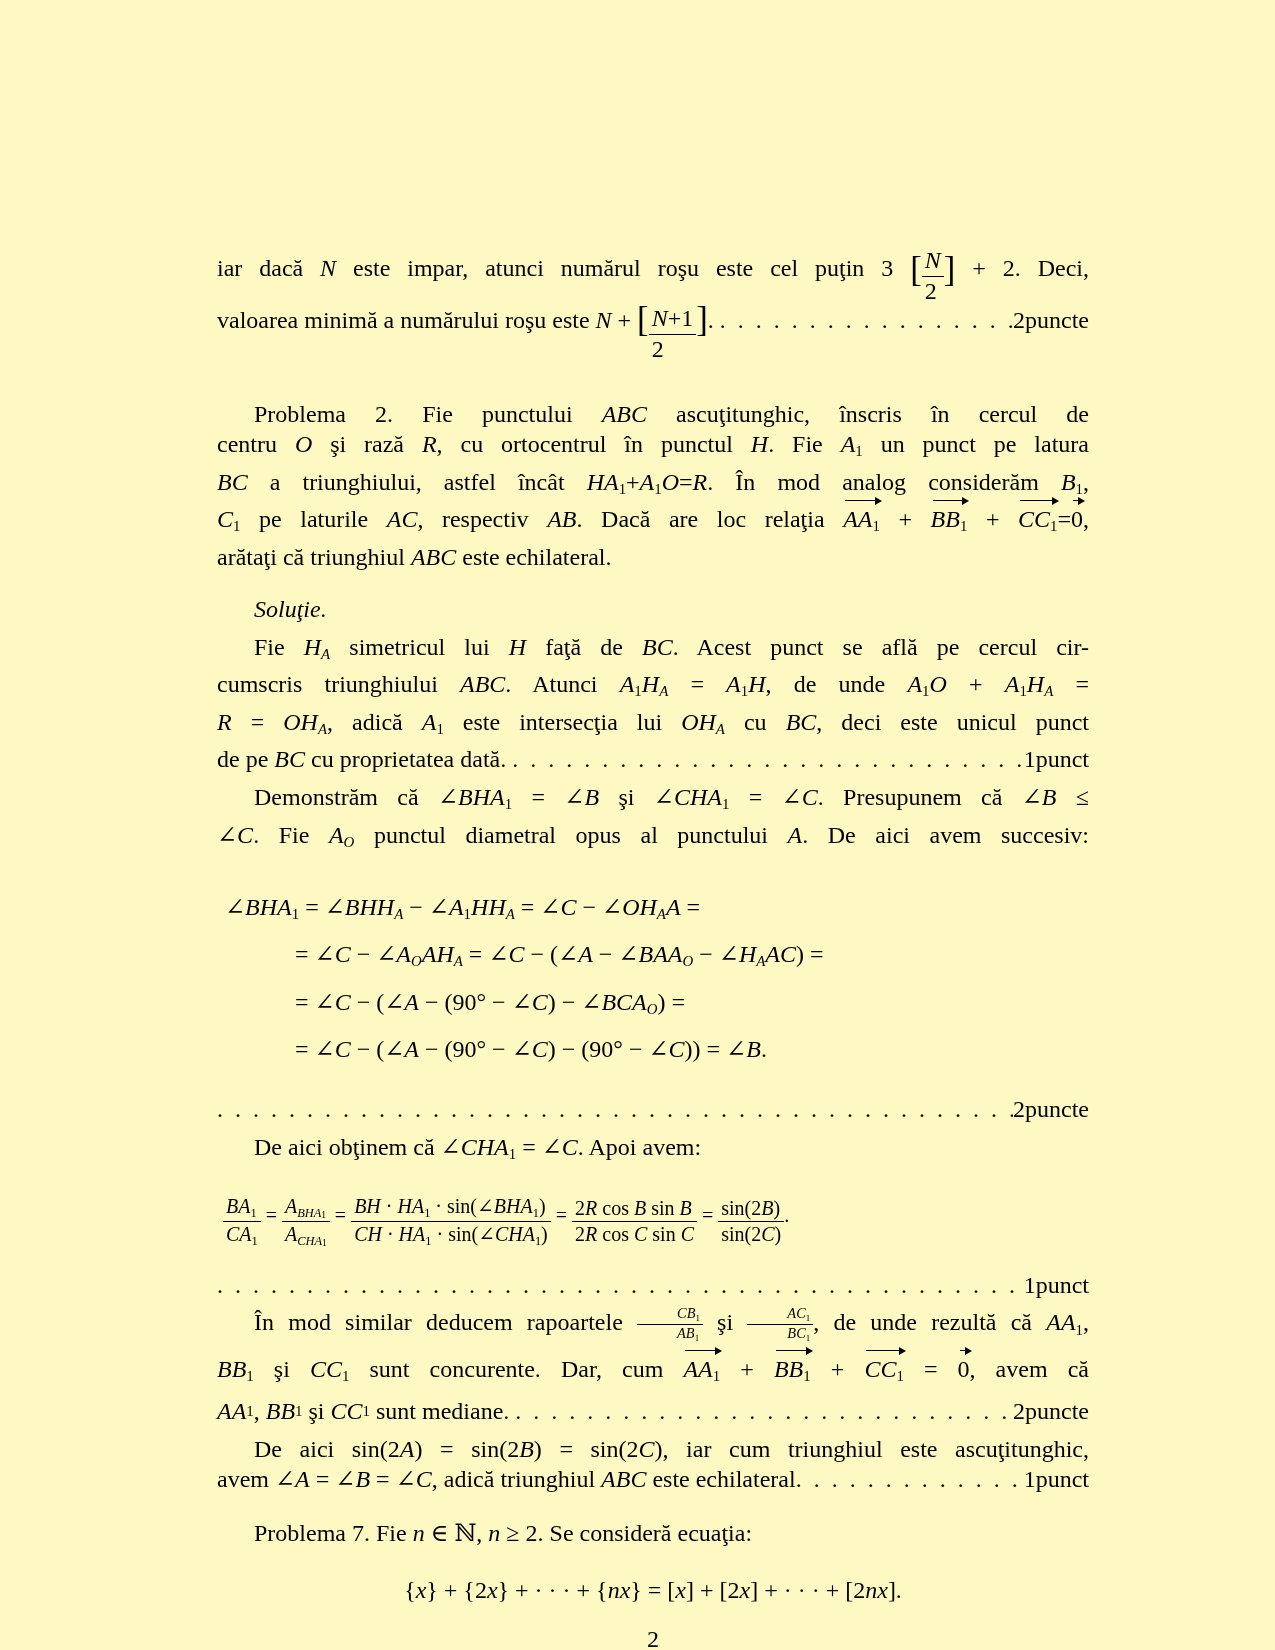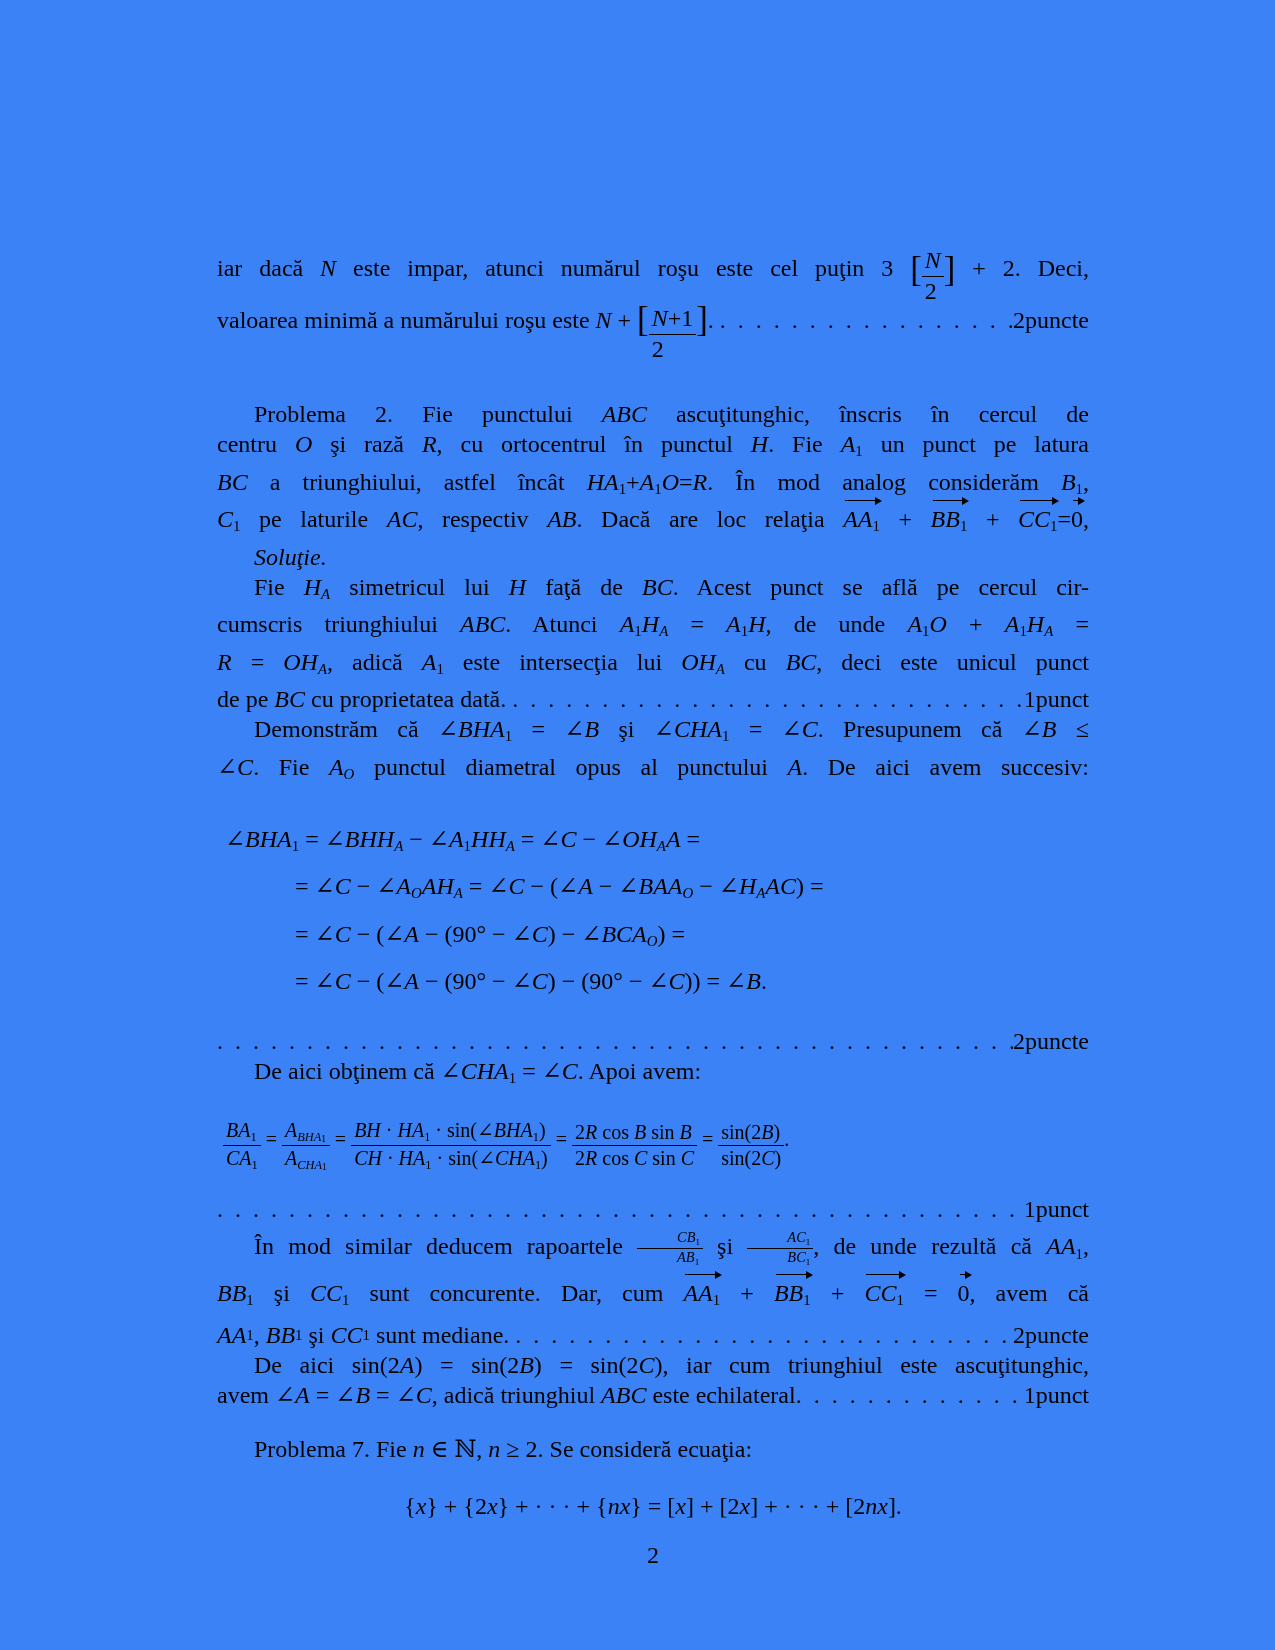--- a/index.html
+++ b/index.html
@@ -1,23 +1,23 @@
 <!DOCTYPE html>
 <html><head>
 <meta charset="utf-8">
 <style>
   html,body{margin:0;padding:0;background:#ffffff;}
-  .page{position:relative;width:1275px;height:1650px;background:#3b82f6;color:#000;
+  .page{position:relative;width:1275px;height:1650px;background:#fef9c3;color:#000;
         font-family:"Liberation Serif","DejaVu Serif","DejaVu Sans",serif;
         font-size:24px;overflow:hidden;}
   #doc{position:absolute;left:217px;top:247px;width:872px;}
   .ln{line-height:30px;text-align:justify;text-align-last:justify;text-justify:inter-word;}
   .left{text-align-last:left;}
   .center{text-align:center;text-align-last:center;}
-  .ind{text-indent:37px;}
+  .ind{text-indent:37px;margin-top:8px;}
   .flexline{display:flex;align-items:flex-start;white-space:pre;text-align:left;text-align-last:left;}
   .disp{text-align:left;text-align-last:left;line-height:40px;margin-left:8px;white-space:nowrap;}
   .disp2{margin-left:78px;}
   .dispfrac{text-align:left;text-align-last:left;line-height:66px;font-size:20px;margin-left:6px;white-space:nowrap;}
   .dispc{line-height:40px;}
   .i{font-style:italic;}
   .b{font-weight:normal;}
   .sub{font-size:0.62em;vertical-align:-0.3em;}
   .ss{font-size:0.48em;vertical-align:-0.5em;}
   .big{font-size:1.45em;vertical-align:-0.15em;}
@@ -35,21 +35,22 @@
 <body>
 
 <div class="page">
   <div id="doc">
       <div class="ln"><span class="r">iar dacă </span><span class="i">N</span><span class="r"> este impar, atunci numărul roşu este cel puţin 3 </span><span class="big">[</span><span class="frac"><span class="num"><span class="i">N</span></span><span class="den"><span class="r">2</span></span></span><span class="big">]</span><span class="r"> + 2.  Deci,</span></div>
       <div class="ln flexline"><span class="r">valoarea minimă a numărului roşu este </span><span class="i">N</span><span class="r"> + </span><span class="big">[</span><span class="frac"><span class="num"><span class="i">N</span><span class="r">+1</span></span><span class="den"><span class="r">2</span></span></span><span class="big">]</span><span class="r">. </span><span class="dots">. . . . . . . . . . . . . . . . . . . . . . . . . . . . . . . . . . . . . . . . . . . . . . . . . . . . . . . . . . . . . . . . . . . . . . . . . . . . . . . . . . . . . . . . . . . . . . . . . . . . . . . . . . . . . . . . . . . . . . . . . . . . . . . . . . . . . . . . . . . . . . . . . . . . . . . . . . . . . . . . . . . . . . . . . . . . . . . . . . . . . . . . . . . . . . . . . . . . . . . . . . . . . . . . . . . . . . . . . . . . </span><span class="b">2puncte</span></div>
       <div class="ln ind" style="margin-top: 36px;"><span class="b">Problema 2.</span><span class="r">  Fie punctului </span><span class="i">ABC</span><span class="r"> ascuţitunghic, înscris în cercul de</span></div>
       <div class="ln"><span class="r">centru </span><span class="i">O</span><span class="r"> şi rază </span><span class="i">R</span><span class="r">, cu ortocentrul în punctul </span><span class="i">H</span><span class="r">. Fie </span><span class="i">A</span><span class="sub">1</span><span class="r"> un punct pe latura</span></div>
       <div class="ln"><span class="i">BC</span><span class="r"> a triunghiului, astfel încât </span><span class="i">HA</span><span class="sub">1</span><span class="r">+</span><span class="i">A</span><span class="sub">1</span><span class="i">O</span><span class="r">=</span><span class="i">R</span><span class="r">. În mod analog considerăm </span><span class="i">B</span><span class="sub">1</span><span class="r">,</span></div>
       <div class="ln"><span class="i">C</span><span class="sub">1</span><span class="r"> pe laturile </span><span class="i">AC</span><span class="r">, respectiv </span><span class="i">AB</span><span class="r">. Dacă are loc relaţia </span><span class="vec"><span class="i">AA</span><span class="sub">1</span></span><span class="r"> + </span><span class="vec"><span class="i">BB</span><span class="sub">1</span></span><span class="r"> + </span><span class="vec"><span class="i">CC</span><span class="sub">1</span></span><span class="r">=</span><span class="vec"><span class="r">0</span></span><span class="r">,</span></div>
-      <div class="ln ind left" style=""><span class="i">Soluţie.</span></div>
+      <div class="ln left"><span class="r">arătaţi că triunghiul </span><span class="i">ABC</span><span class="r"> este echilateral.</span></div>
+      <div class="ln ind left" style="margin-top: 22px;"><span class="i">Soluţie.</span></div>
       <div class="ln ind"><span class="r">Fie </span><span class="i">H</span><span class="sub i">A</span><span class="r"> simetricul lui </span><span class="i">H</span><span class="r"> faţă de </span><span class="i">BC</span><span class="r">.  Acest punct se află pe cercul cir-</span></div>
       <div class="ln"><span class="r">cumscris triunghiului </span><span class="i">ABC</span><span class="r">. Atunci </span><span class="i">A</span><span class="sub">1</span><span class="i">H</span><span class="sub i">A</span><span class="r"> = </span><span class="i">A</span><span class="sub">1</span><span class="i">H</span><span class="r">, de unde </span><span class="i">A</span><span class="sub">1</span><span class="i">O</span><span class="r"> + </span><span class="i">A</span><span class="sub">1</span><span class="i">H</span><span class="sub i">A</span><span class="r"> =</span></div>
       <div class="ln"><span class="i">R</span><span class="r"> = </span><span class="i">OH</span><span class="sub i">A</span><span class="r">, adică </span><span class="i">A</span><span class="sub">1</span><span class="r"> este intersecţia lui </span><span class="i">OH</span><span class="sub i">A</span><span class="r"> cu </span><span class="i">BC</span><span class="r">, deci este unicul punct</span></div>
       <div class="ln flexline"><span class="r">de pe </span><span class="i">BC</span><span class="r"> cu proprietatea dată. </span><span class="dots">. . . . . . . . . . . . . . . . . . . . . . . . . . . . . . . . . . . . . . . . . . . . . . . . . . . . . . . . . . . . . . . . . . . . . . . . . . . . . . . . . . . . . . . . . . . . . . . . . . . . . . . . . . . . . . . . . . . . . . . . . . . . . . . . . . . . . . . . . . . . . . . . . . . . . . . . . . . . . . . . . . . . . . . . . . . . . . . . . . . . . . . . . . . . . . . . . . . . . . . . . . . . . . . . . . . . . . . . . . . . </span><span class="b">1punct</span></div>
       <div class="ln ind"><span class="r">Demonstrăm că ∠</span><span class="i">BHA</span><span class="sub">1</span><span class="r"> = ∠</span><span class="i">B</span><span class="r"> şi ∠</span><span class="i">CHA</span><span class="sub">1</span><span class="r"> = ∠</span><span class="i">C</span><span class="r">. Presupunem că ∠</span><span class="i">B</span><span class="r"> ≤</span></div>
       <div class="ln"><span class="r">∠</span><span class="i">C</span><span class="r">. Fie </span><span class="i">A</span><span class="sub i">O</span><span class="r"> punctul diametral opus al punctului </span><span class="i">A</span><span class="r">. De aici avem succesiv:</span></div>
       <div class="ln disp" style="margin-top: 30px;"><span class="r">∠</span><span class="i">BHA</span><span class="sub">1</span><span class="r"> = ∠</span><span class="i">BHH</span><span class="sub i">A</span><span class="r"> − ∠</span><span class="i">A</span><span class="sub">1</span><span class="i">HH</span><span class="sub i">A</span><span class="r"> = ∠</span><span class="i">C</span><span class="r"> − ∠</span><span class="i">OH</span><span class="sub i">A</span><span class="i">A</span><span class="r"> =</span></div>
       <div class="ln disp disp2"><span class="r">= ∠</span><span class="i">C</span><span class="r"> − ∠</span><span class="i">A</span><span class="sub i">O</span><span class="i">AH</span><span class="sub i">A</span><span class="r"> = ∠</span><span class="i">C</span><span class="r"> − (∠</span><span class="i">A</span><span class="r"> − ∠</span><span class="i">BAA</span><span class="sub i">O</span><span class="r"> − ∠</span><span class="i">H</span><span class="sub i">A</span><span class="i">AC</span><span class="r">) =</span></div>
       <div class="ln disp disp2"><span class="r">= ∠</span><span class="i">C</span><span class="r"> − (∠</span><span class="i">A</span><span class="r"> − (90° − ∠</span><span class="i">C</span><span class="r">) − ∠</span><span class="i">BCA</span><span class="sub i">O</span><span class="r">) =</span></div>
       <div class="ln disp disp2"><span class="r">= ∠</span><span class="i">C</span><span class="r"> − (∠</span><span class="i">A</span><span class="r"> − (90° − ∠</span><span class="i">C</span><span class="r">) − (90° − ∠</span><span class="i">C</span><span class="r">)) = ∠</span><span class="i">B</span><span class="r">.</span></div>

